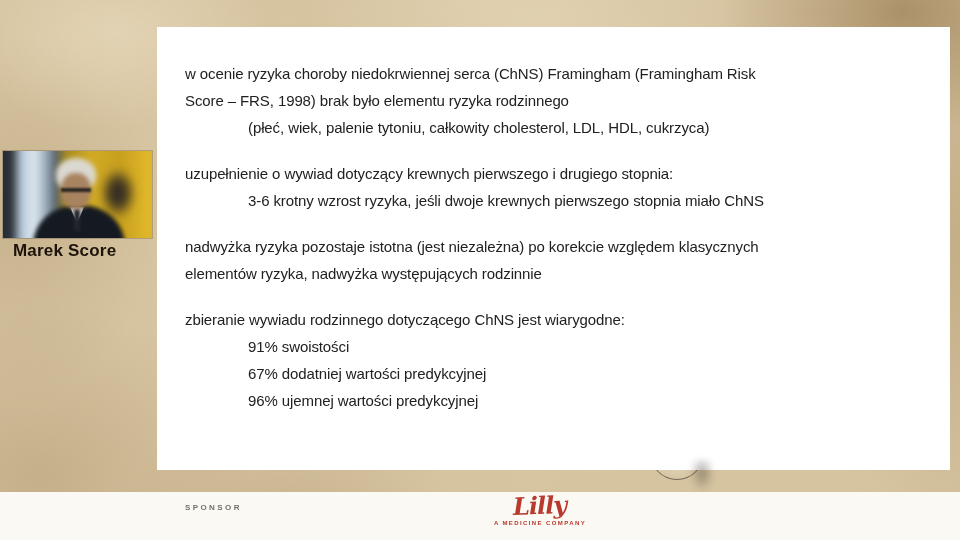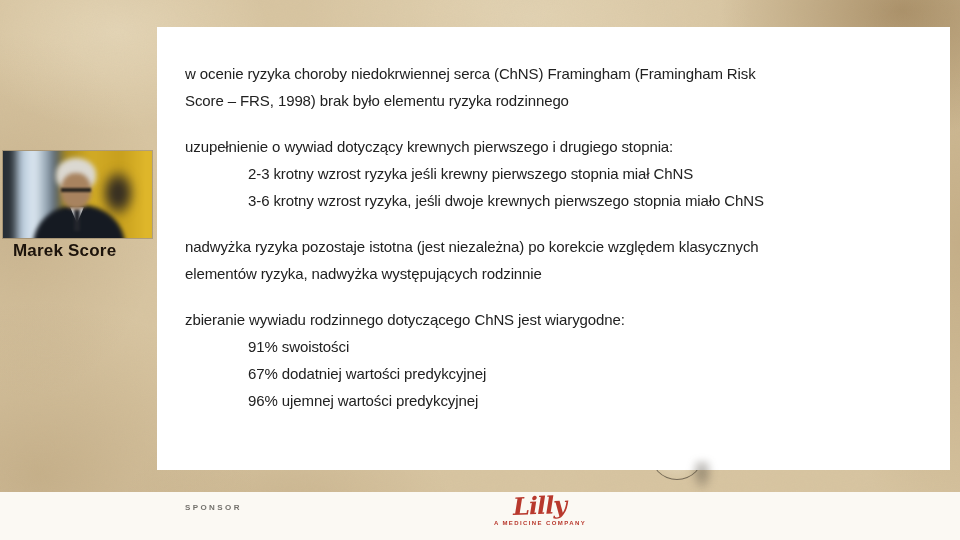--- a/index.html
+++ b/index.html
@@ -91,24 +91,24 @@
   </svg>
 
   <div class="cup-ring"></div>
   <div class="smudge"></div>
 
   <div class="slide">
     <div>
         <div class="para">
           <div class="line">w ocenie ryzyka choroby niedokrwiennej serca (ChNS) Framingham (Framingham Risk</div>
           <div class="line">Score – FRS, 1998) brak było elementu ryzyka rodzinnego</div>
+          <div class="line indent">(płeć, wiek, palenie tytoniu, całkowity cholesterol, LDL, HDL, cukrzyca)</div>
         </div>
         <div class="para">
           <div class="line">uzupełnienie o wywiad dotyczący krewnych pierwszego i drugiego stopnia:</div>
-          <div class="line indent">2-3 krotny wzrost ryzyka jeśli krewny pierwszego stopnia miał ChNS</div>
           <div class="line indent">3-6 krotny wzrost ryzyka, jeśli dwoje krewnych pierwszego stopnia miało ChNS</div>
         </div>
         <div class="para">
           <div class="line">nadwyżka ryzyka pozostaje istotna (jest niezależna) po korekcie względem klasycznych</div>
           <div class="line">elementów ryzyka, nadwyżka występujących rodzinnie</div>
         </div>
         <div class="para">
           <div class="line">zbieranie wywiadu rodzinnego dotyczącego ChNS jest wiarygodne:</div>
           <div class="line indent">91% swoistości</div>
           <div class="line indent">67% dodatniej wartości predykcyjnej</div>

